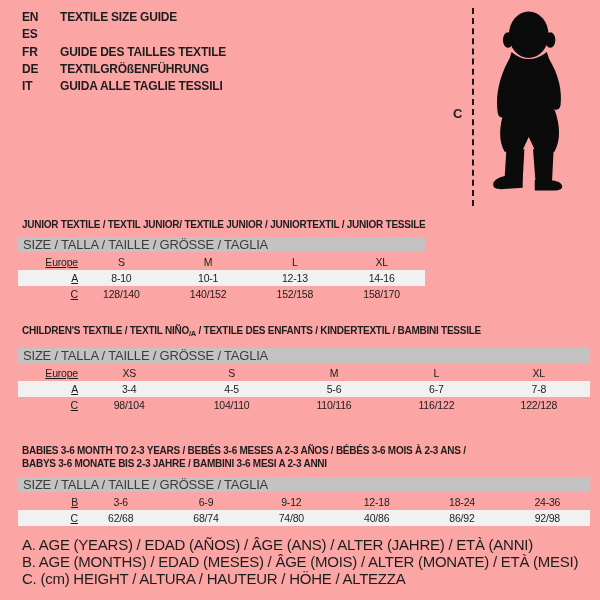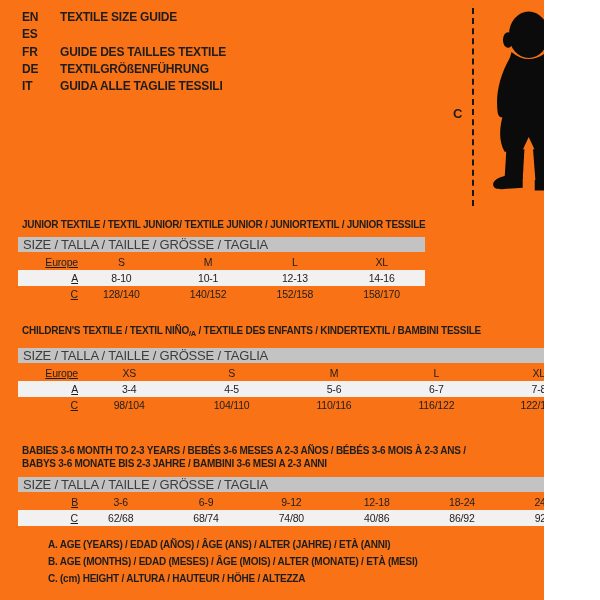--- a/index.html
+++ b/index.html
@@ -1,18 +1,18 @@
 <!DOCTYPE html>
 <html><head>
 <meta charset="utf-8">
 <style>
   * { margin:0; padding:0; box-sizing:border-box; }
   html,body { background:#fff; }
   .canvas {
-    position:relative; width:544px; height:600px; background:#f97316;
+    position:relative; width:600px; height:600px; background:#fca5a5;
     font-family:"Liberation Sans", sans-serif; color:#1d1d1d; overflow:hidden;
   }
 
   
   .lang-block { position:absolute; left:22px; top:9px; }
   .lang-row { display:flex; font-weight:bold; font-size:12px; line-height:17.3px; letter-spacing:-0.2px; }
   .lang-code { width:38px; }
   .lang-title { white-space:nowrap; }
 
   
@@ -27,21 +27,21 @@
   .t-bar { background:#c3c3c3; color:#3c3c3c; font-size:13px; height:15px; line-height:15px;
            padding-left:5px; letter-spacing:-0.2px; margin-bottom:2px; }
   .t-row { display:grid; grid-template-columns:var(--cols); height:16px; line-height:16px; font-size:10.5px; letter-spacing:-0.2px; }
   .t-row.shaded { background:#f1f1f1; }
   .t-label { padding-left:5px; text-align:right;text-decoration:underline; }
   .t-cell { text-align:center; }
   .gap { height:6px; }
 
   
   .footnotes { position:absolute; left:22px; top:537px; }
-  .footnote { font-weight:bold; font-size:10px; line-height:16.8px; letter-spacing:-0.25px; white-space:nowrap;margin-left:26px; }
+  .footnote { font-weight:normal; font-size:15px; line-height:16.8px; letter-spacing:-0.25px; white-space:nowrap; }
 </style>
 </head>
 <body>
 
 <div class="canvas">
 
   <div class="lang-block">
     <div class="lang-row">
       <span class="lang-code">EN</span>
       <span class="lang-title">TEXTILE SIZE GUIDE</span>

